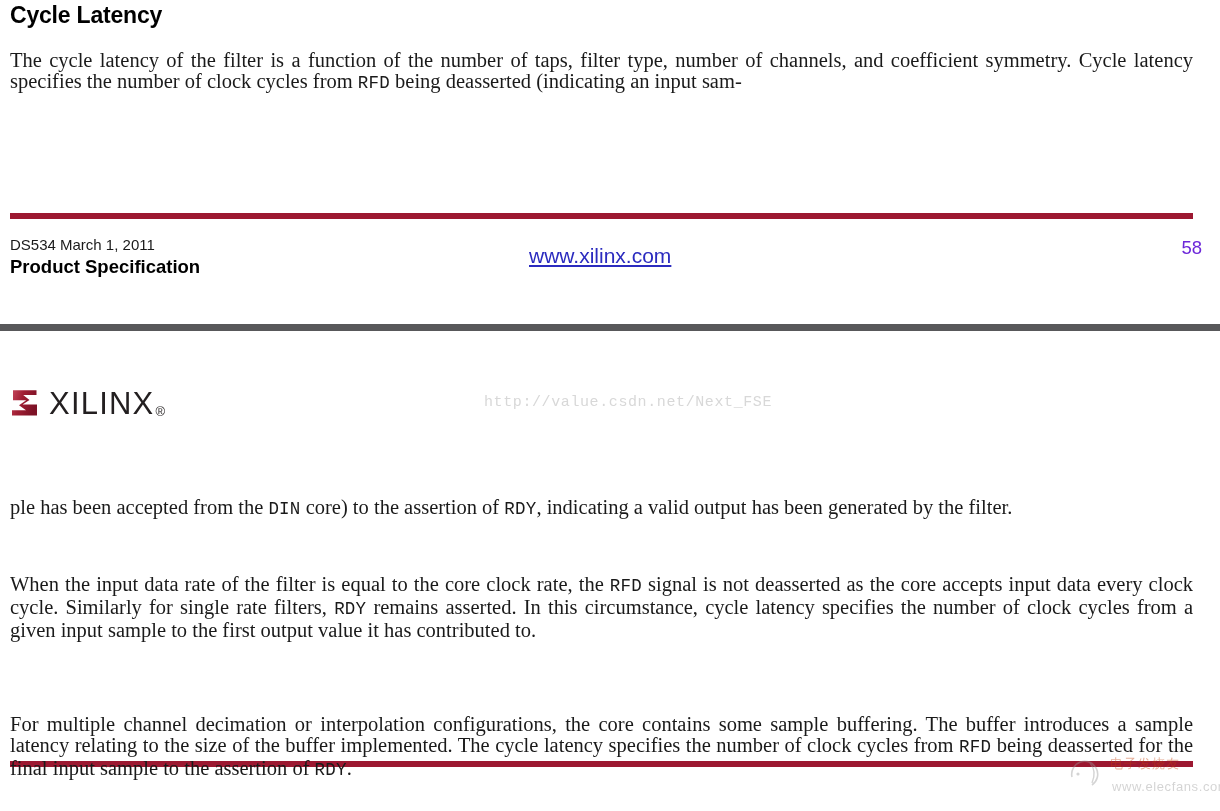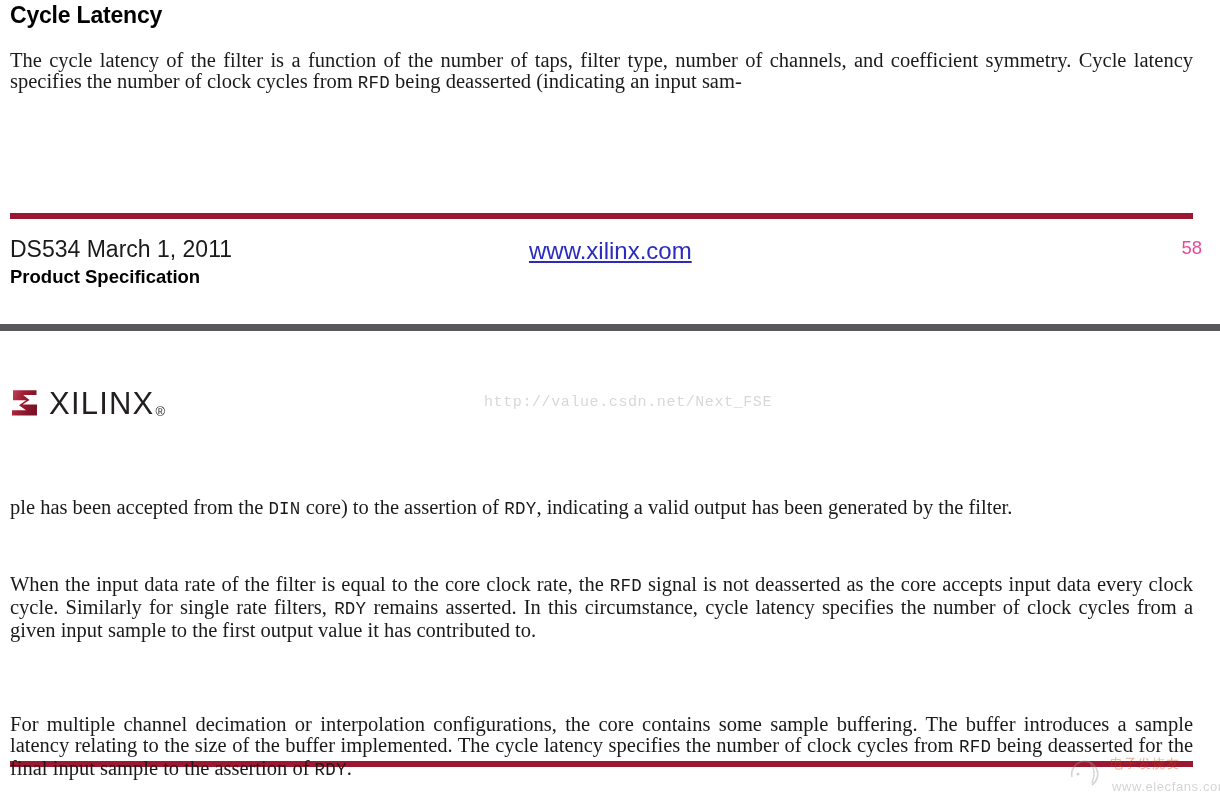--- a/index.html
+++ b/index.html
@@ -80,46 +80,46 @@
     width: 1220px;
     height: 60px;
     font-family: "Liberation Sans", "DejaVu Sans", sans-serif;
   }
   .footer-left {
     position: absolute;
     left: 10px;
     top: 0;
   }
   .footer-docid {
-    font-size: 23px;
+    font-size: 15px;
     color: #1a1a1a;
     white-space: nowrap;
   }
   .footer-spec {
     font-size: 18.5px;
     font-weight: bold;
     color: #000000;
     margin-top: 3px;
     white-space: nowrap;
   }
   .footer-link {
     position: absolute;
     left: 529px;
-    top: 1px;
-    font-size: 24px;
+    top: 8px;
+    font-size: 21px;
     color: #2b2bbf;
     text-decoration: underline;
     cursor: pointer;
   }
   .footer-page {
     position: absolute;
     right: 18px;
     top: 1px;
     font-size: 18.5px;
-    color: #ec4899;
+    color: #6d28d9;
     text-align: right;
   }
 
   
   #page-gap {
     position: absolute;
     left: 0;
     top: 318px;
     width: 1220px;
     height: 14px;

